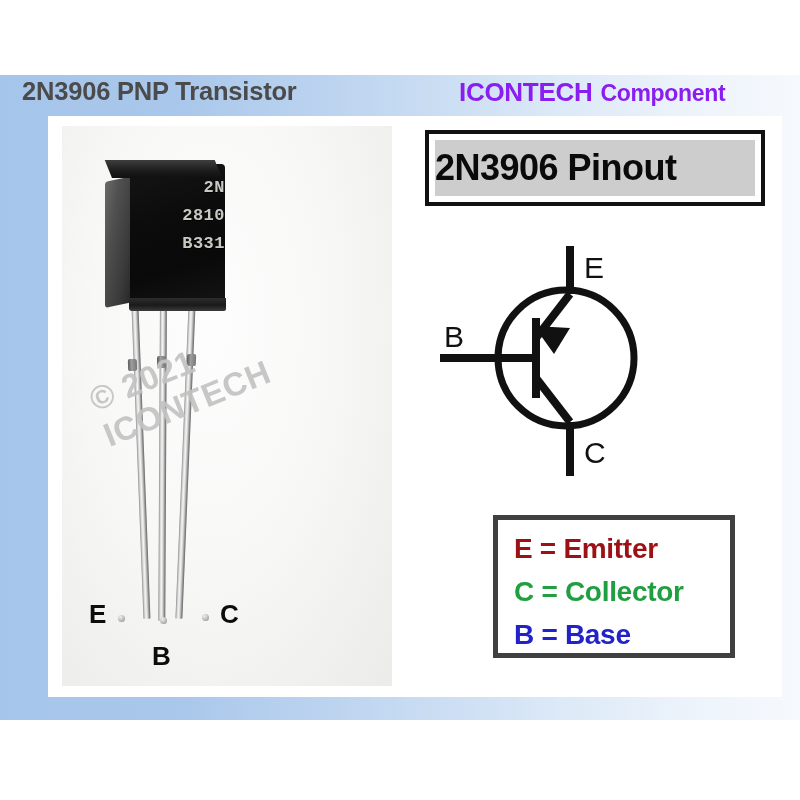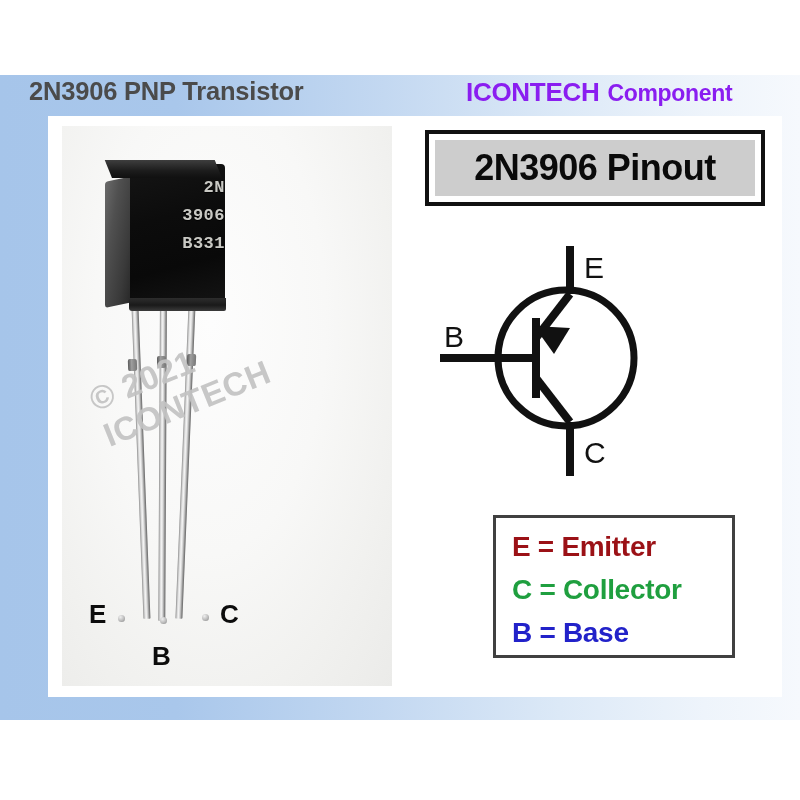--- a/index.html
+++ b/index.html
@@ -33,21 +33,21 @@
         #a9c7eb 22%,
         #c3d8f1 48%,
         #dce9f7 70%,
         #eef4fb 88%,
         #f6f9fd 100%);
   }
 
   
   .header-row {
     position: absolute;
-    left: 7px;
+    left: 0;
     top: 75px;
     width: 668px;
     height: 41px;
     border-radius: 13px;
   }
   .title-left {
     position: absolute;
     left: 22px;
     top: 2px;
     font-size: 25.5px;
@@ -246,21 +246,20 @@
   }
   .pinout-plate-inner {
     position: absolute;
     left: 6px;
     top: 6px;
     right: 6px;
     bottom: 6px;
     background: #cdcdcd;
     display: flex;
     align-items: center;
-    justify-content: center;
   }
   .pinout-text {
     font-family: "Liberation Sans", sans-serif;
     font-size: 36px;
     font-weight: bold;
     color: #0a0a0a;
     letter-spacing: -0.5px;
     white-space: nowrap;
   }
 
@@ -281,21 +280,21 @@
   }
 
   
   .legend-box {
     position: absolute;
     left: 85px;
     top: 399px;
     width: 242px;
     height: 143px;
     background: #ffffff;
-    border: 3px solid #404040;
+    border: 5px solid #404040;
     box-sizing: border-box;
   }
   .legend-list {
     position: absolute;
     left: 16px;
     top: 7px;
     right: 6px;
   }
   .legend-line {
     font-family: "Liberation Sans", sans-serif;
@@ -340,21 +339,21 @@
       <div class="pin-kink" style="left:139px; top:238px; transform:rotate(2.4deg);"></div>
       <div class="pin-tip" style="left:154px; top:498px;"></div>
 
       <div class="trans-body">
         <div class="body-side"></div>
         <div class="body-front"></div>
         <div class="body-topbevel"></div>
         <div class="body-lip"></div>
         <div class="body-text">
           <div>2N</div>
-          <div>3906</div>
+          <div>2810</div>
           <div>B331</div>
         </div>
       </div>
 
       <div class="watermark">
         <div>© 2021</div>
         <div>ICONTECH</div>
       </div>
 
       <div class="pin-label" style="left:41px; top:483px;">E</div>

